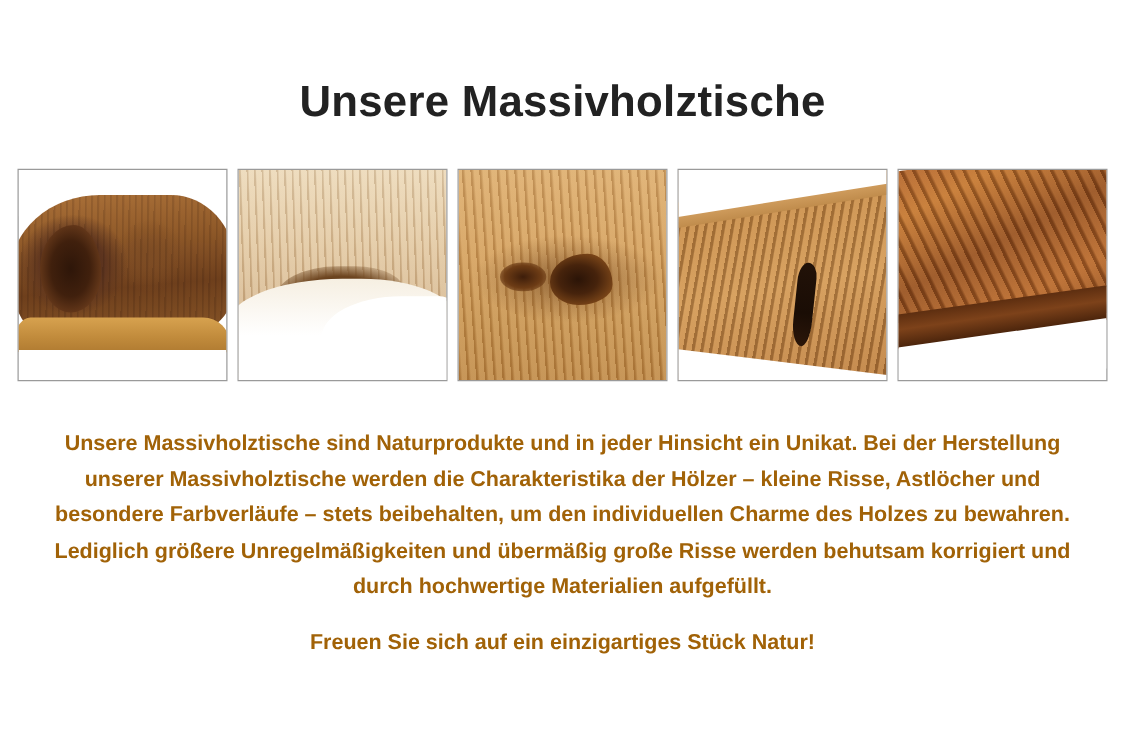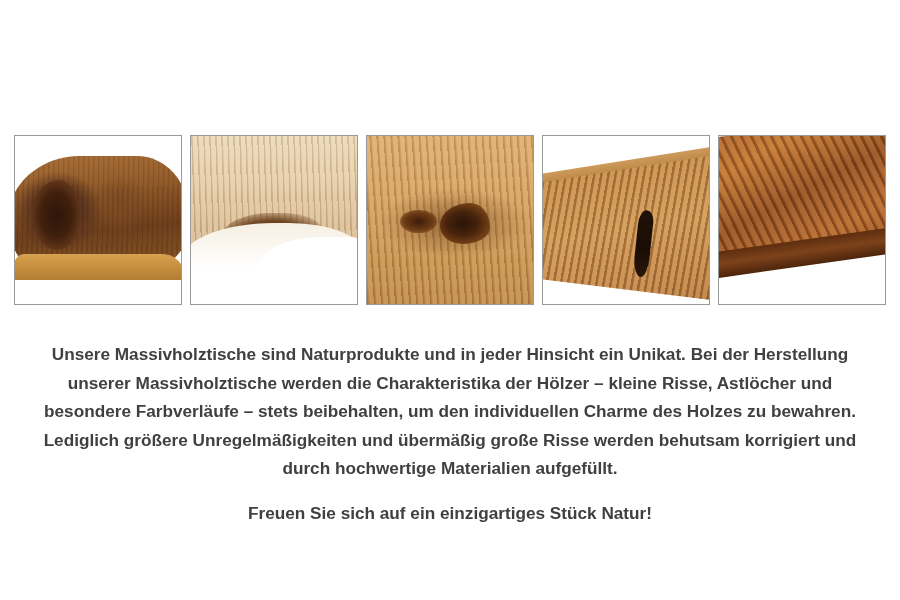--- a/index.html
+++ b/index.html
@@ -236,34 +236,35 @@
 
   .body-text {
     position: absolute;
     top: 340px;
     left: 22px;
     width: 856px;
     text-align: center;
     font-size: 17.2px;
     font-weight: bold;
     line-height: 28.5px;
-    color: #404040;
+    color: #a16207;
   }
   .body-text p {
     margin: 0;
   }
   .body-text .last {
     margin: 16px;
   }
 </style>
 </head>
 <body>
 
 <div class="page">
 
+  <div class="title">Unsere Massivholztische</div>
 
   <div class="gallery">
 
     <div class="photo">
       <div class="inner p1">
         <div class="sky"></div>
         <div class="slab"></div>
         <div class="grain"></div>
         <div class="knot"></div>
         <div class="edge"></div>

